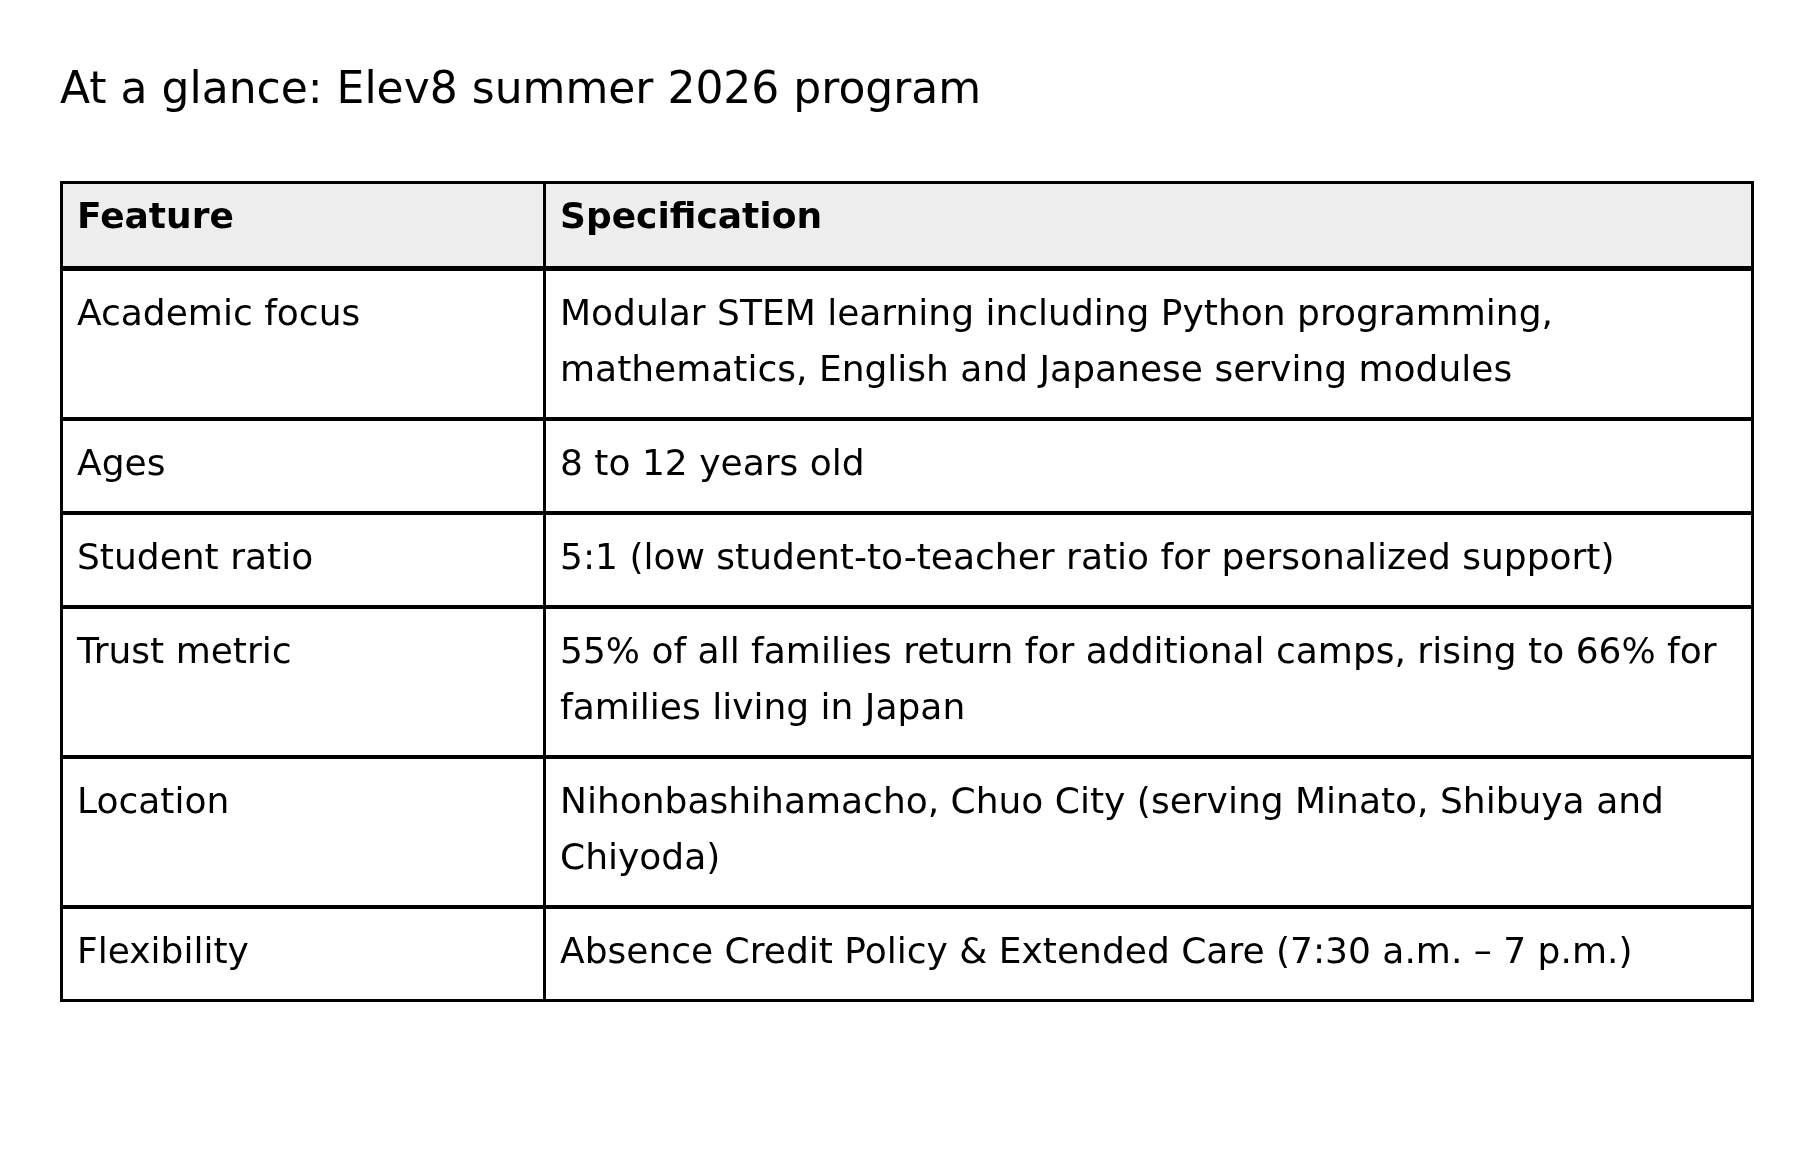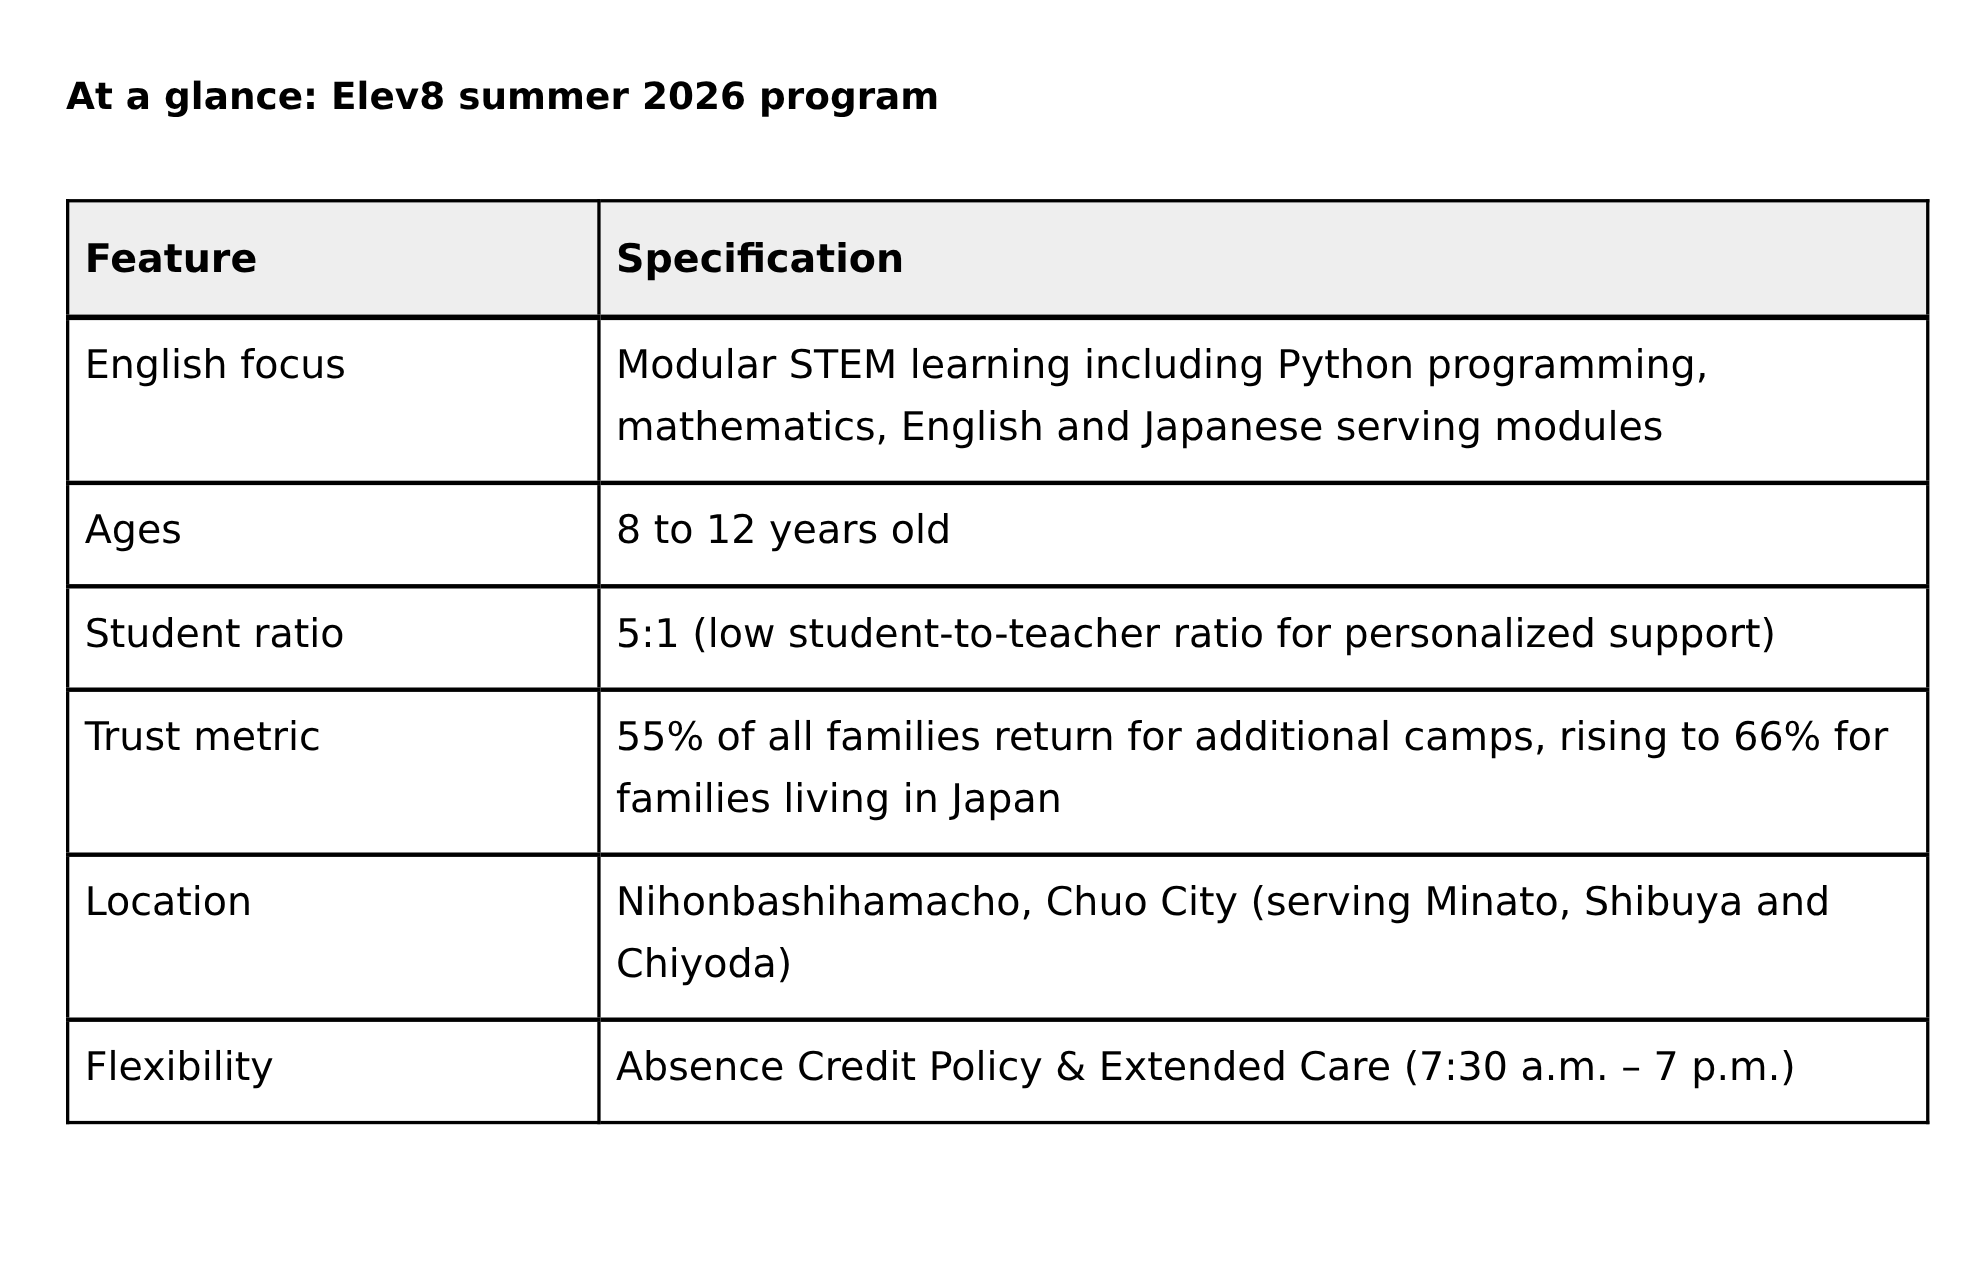--- a/index.html
+++ b/index.html
@@ -13,22 +13,22 @@
     position: relative;
     font-family: "DejaVu Sans", sans-serif;
     color: #000000;
     overflow: hidden;
   }
   .page-title {
     position: absolute;
     left: 60px;
     top: 58px;
     margin: 0;
-    font-size: 34px;
-    font-weight: bold;
+    font-size: 44px;
+    font-weight: normal;
     line-height: 60px;
     letter-spacing: 0;
   }
   table.spec-table {
     position: absolute;
     left: 60px;
     top: 181px;
     width: 1691px;
     border-collapse: collapse;
     table-layout: fixed;
@@ -41,21 +41,21 @@
     text-align: left;
     vertical-align: top;
     font-size: 36px;
     line-height: 56px;
     padding: 14px 14px 18px 14px;
   }
   table.spec-table thead th {
     background: #eeeeee;
     font-weight: bold;
     height: 60px;
-    padding-top: 24px;
+    padding-top: 4px;
   }
   table.spec-table tbody td {
     font-weight: normal;
   }
   table.spec-table tbody tr.single td { height: 58px; }
   table.spec-table tbody tr.double td { height: 114px; }
   table.spec-table tbody tr:first-child td { border-top-width: 5px; }
   table.spec-table tbody tr + tr td { border-top-width: 4px; }
 </style>
 </head>
@@ -69,21 +69,21 @@
     <col class="c2">
   </colgroup>
   <thead>
     <tr>
       <th>Feature</th>
       <th>Specification</th>
     </tr>
   </thead>
   <tbody>
     <tr class="double">
-      <td>English focus</td>
+      <td>Academic focus</td>
       <td>Modular STEM learning including Python programming, mathematics, English and Japanese serving modules</td>
     </tr>
     <tr class="single">
       <td>Ages</td>
       <td>8 to 12 years old</td>
     </tr>
     <tr class="single">
       <td>Student ratio</td>
       <td>5:1 (low student-to-teacher ratio for personalized support)</td>
     </tr>

